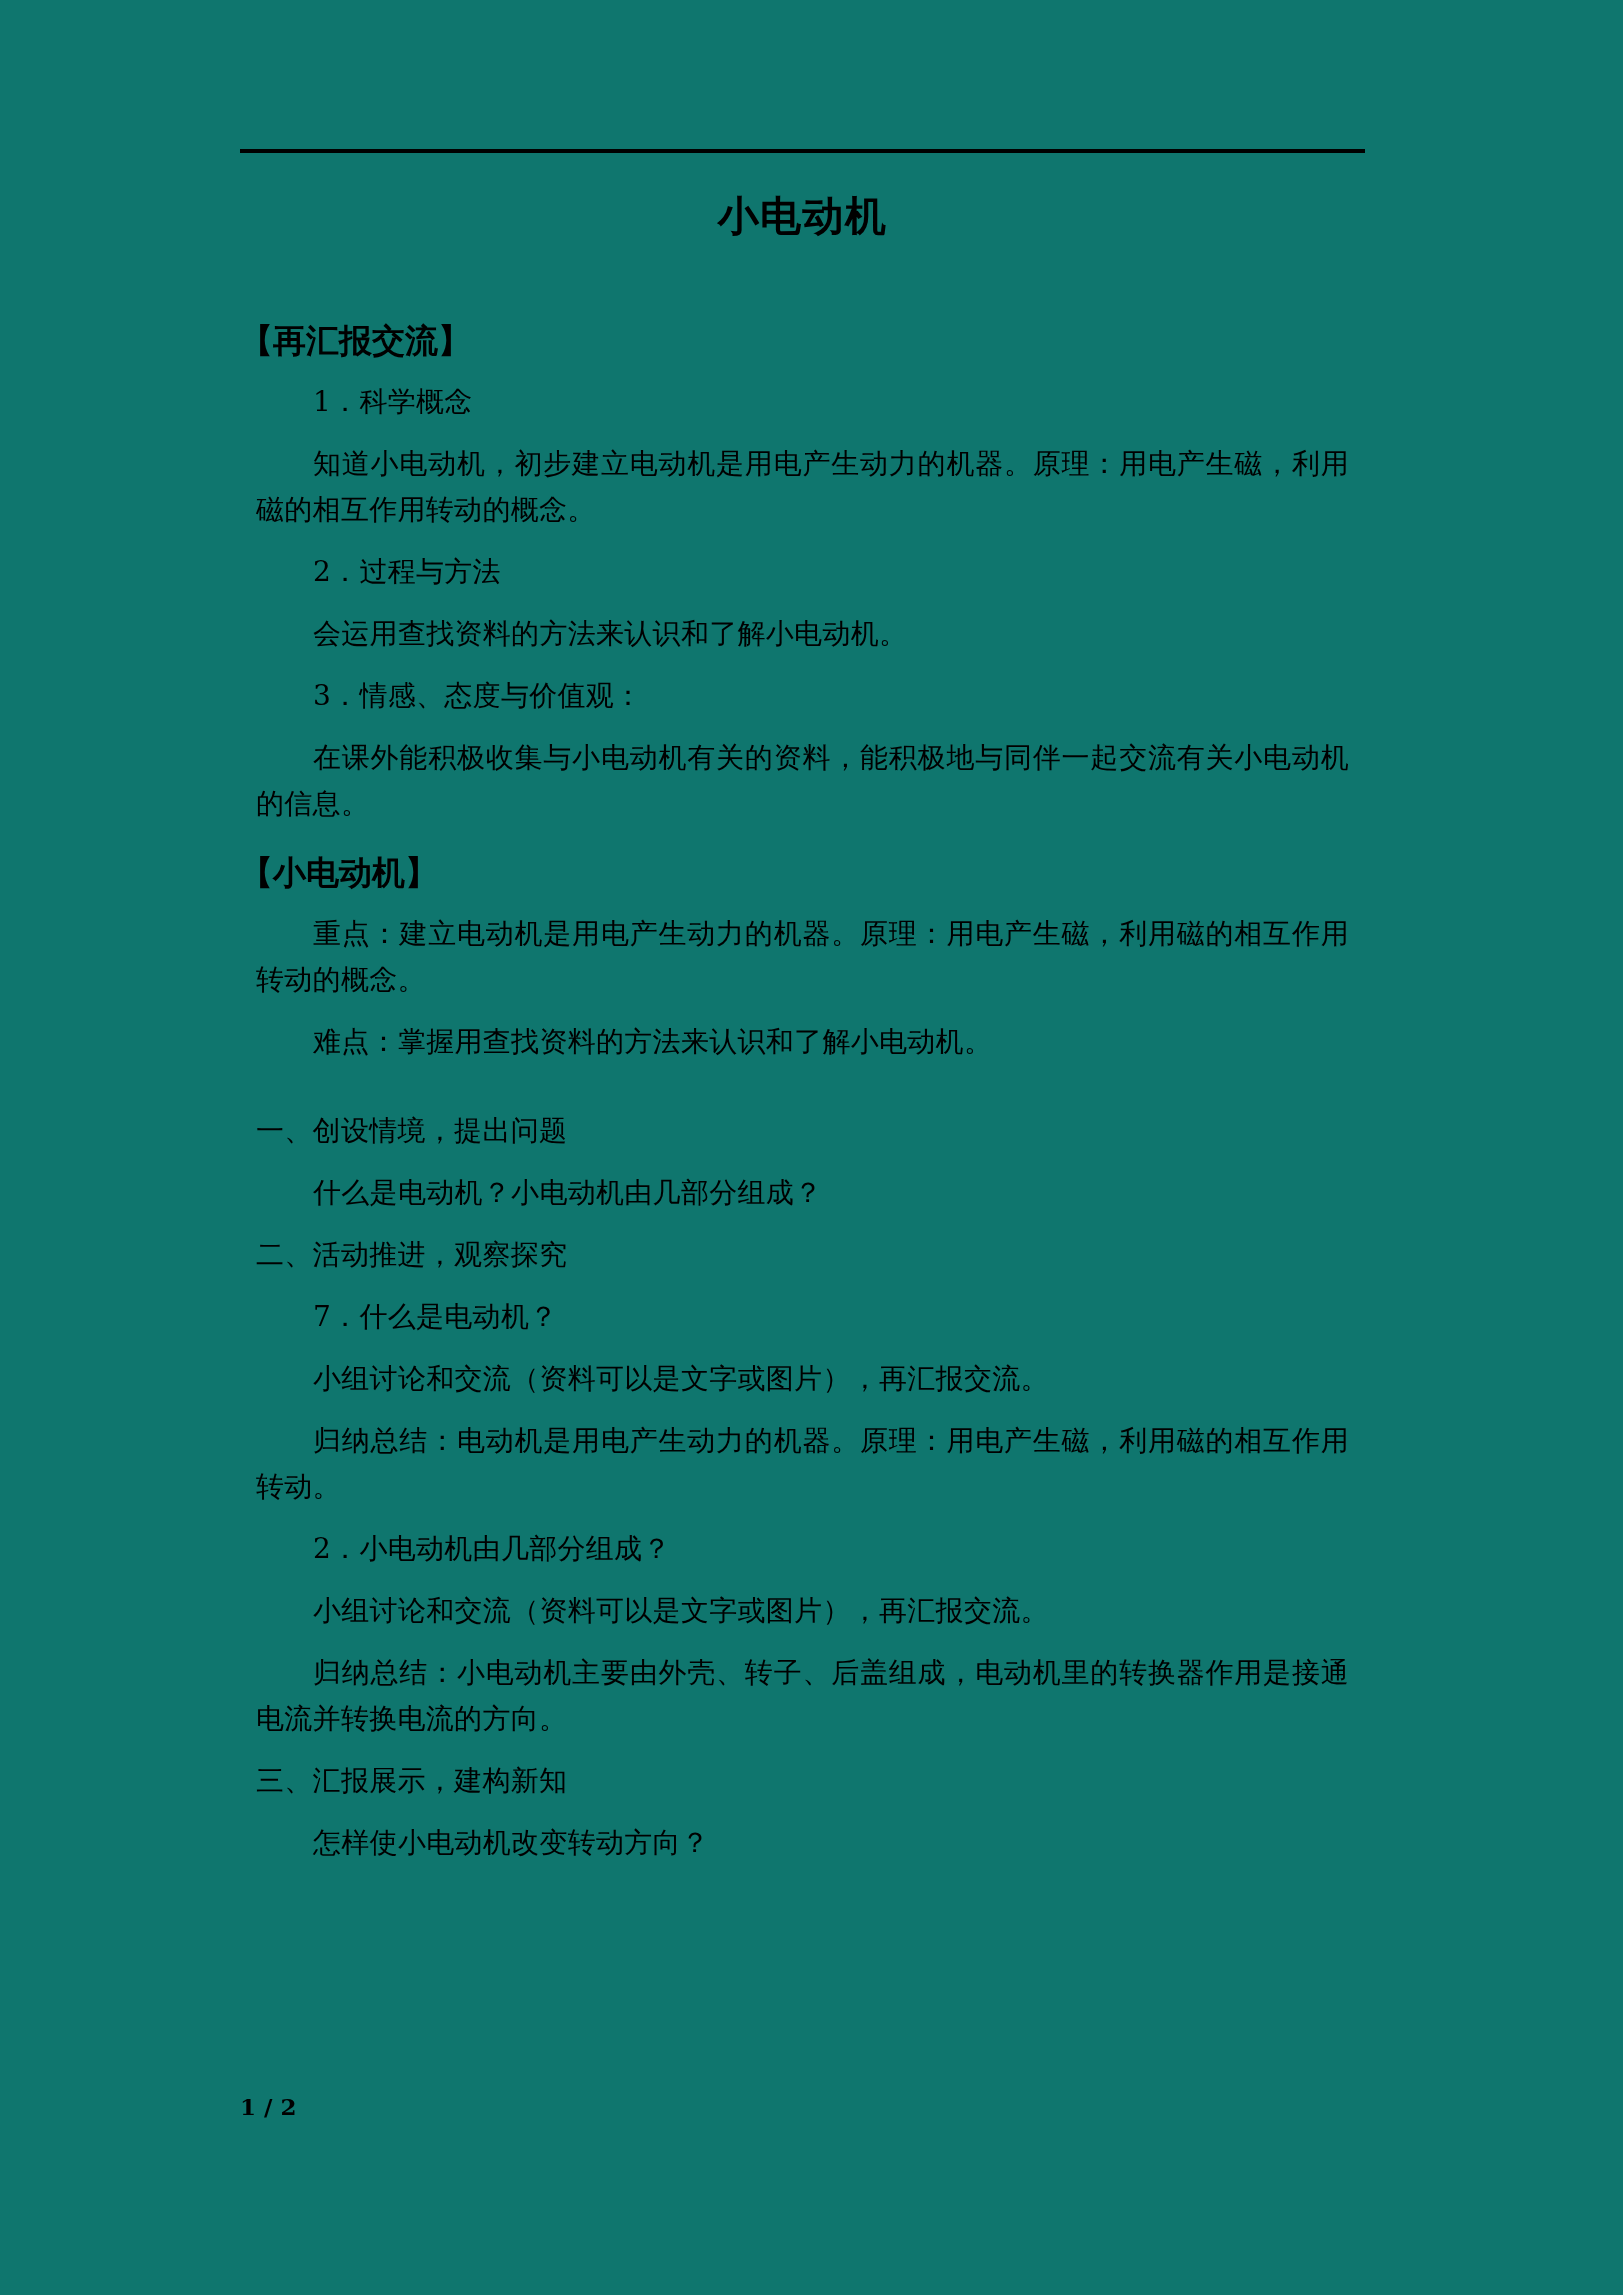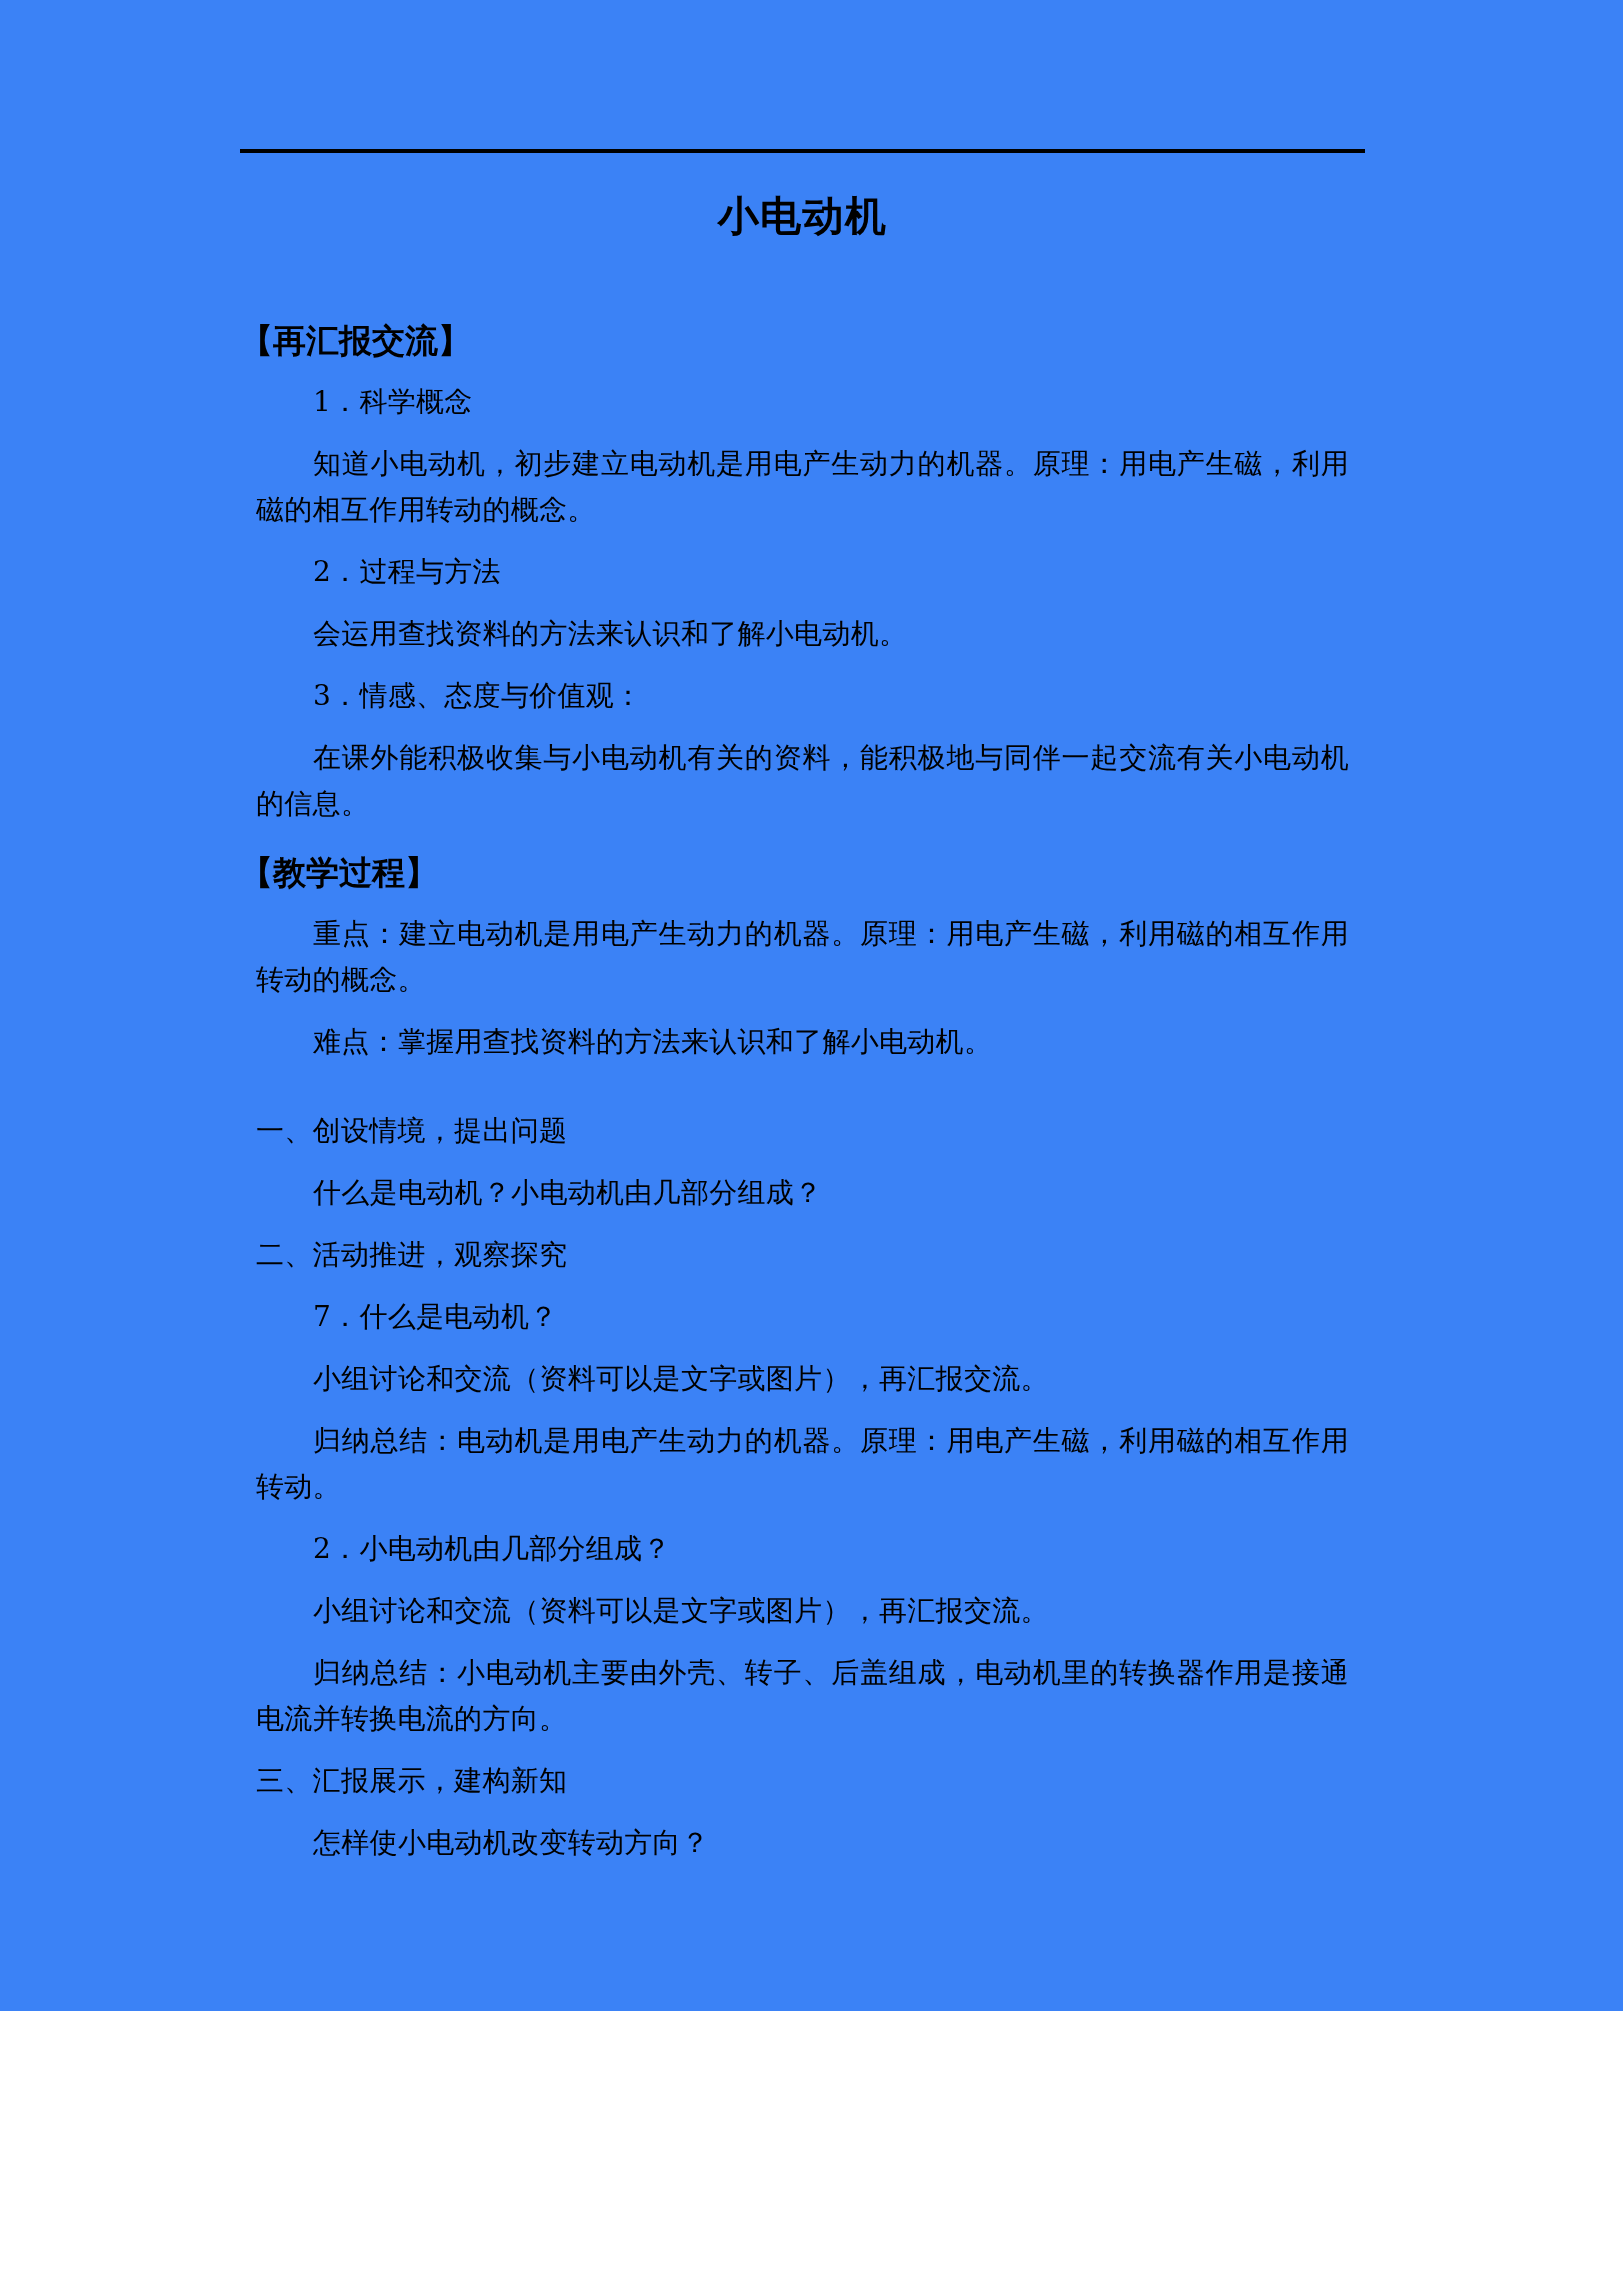--- a/index.html
+++ b/index.html
@@ -8,22 +8,22 @@
     padding: 0;
     background: #ffffff;
   }
   body {
     font-family: "DejaVu Serif", "Liberation Serif", serif;
     color: #000000;
   }
   .page {
     position: relative;
     width: 1623px;
-    height: 2011px;
-    background: #3b82f6;
+    height: 2295px;
+    background: #0f766e;
     overflow: hidden;
     box-sizing: border-box;
   }
 
   
   .header-rule {
     position: absolute;
     left: 240px;
     top: 149px;
     width: 1125px;
@@ -110,21 +110,21 @@
       <p class="para indent2">知道小电动机，初步建立电动机是用电产生动力的机器。原理：用电产生磁，利用磁的相互作用转动的概念。</p>
       <p class="para indent2">2．过程与方法</p>
       <p class="para indent2">会运用查找资料的方法来认识和了解小电动机。</p>
       <p class="para indent2">3．情感、态度与价值观：</p>
       <p class="para indent2">在课外能积极收集与小电动机有关的资料，能积极地与同伴一起交流有关小电动机的信息。</p>
     </div>
 
     <div class="block-gap"></div>
 
     <div>
-      <div class="sec-heading">【教学过程】</div>
+      <div class="sec-heading">【小电动机】</div>
       <p class="para indent2">重点：建立电动机是用电产生动力的机器。原理：用电产生磁，利用磁的相互作用转动的概念。</p>
       <p class="para indent2">难点：掌握用查找资料的方法来认识和了解小电动机。</p>
     </div>
 
     <div class="block-gap-lg"></div>
 
     <div>
       <p class="para indent0">一、创设情境，提出问题</p>
       <p class="para indent2">什么是电动机？小电动机由几部分组成？</p>
       <p class="para indent0">二、活动推进，观察探究</p>

